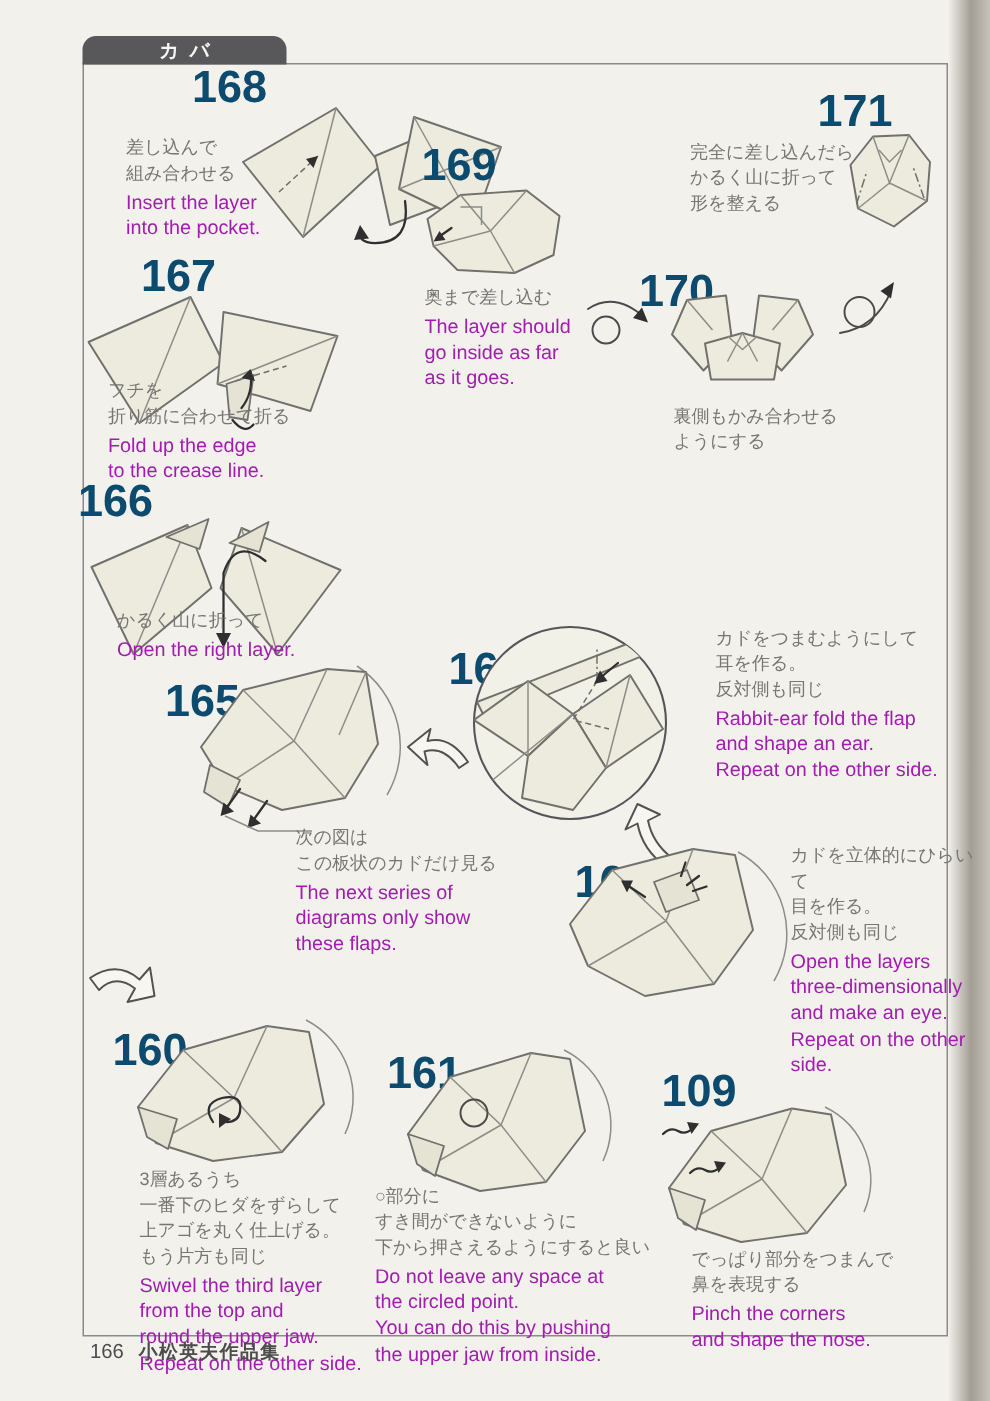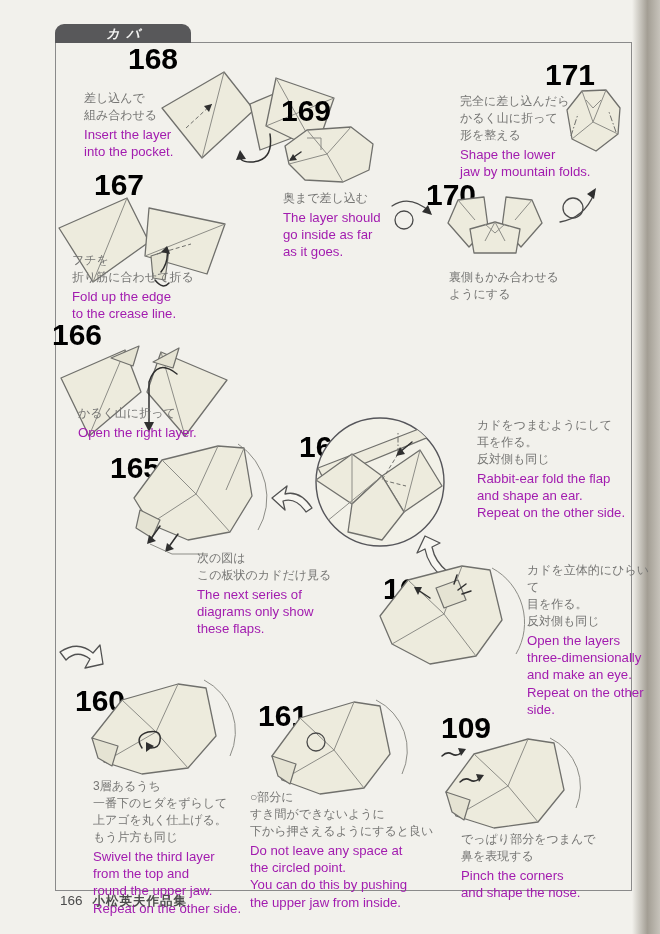--- a/index.html
+++ b/index.html
@@ -17,24 +17,23 @@
     border:1.5px solid #8a8a8a;background:transparent;
   }
   .tab{
     position:absolute;left:55px;top:24px;width:136px;height:19px;
     background:#58585a;border-radius:9px 9px 0 0;
     display:flex;align-items:center;justify-content:center;
   }
   .tab span{
     color:#f5f5f3;font-size:13px;font-weight:bold;letter-spacing:7px;
     padding-left:7px;
-    font-style:italic;
   }
   .num{
-    position:absolute;font-size:30px;font-weight:bold;color:#000000;
+    position:absolute;font-size:30px;font-weight:bold;color:#0c4a6e;
     letter-spacing:0px;line-height:1;
   }
   .cap{position:absolute;}
   .jp{
     white-space:pre-line;color:#767674;font-size:12px;line-height:1.42;
   }
   .en{
     white-space:pre-line;color:#a21caf;font-size:13.2px;line-height:1.3;margin-top:2px;
   }
   svg.diag{position:absolute;overflow:visible;}
@@ -165,22 +164,20 @@
   <line class="inner" x1="11" y1="53" x2="32" y2="36"></line>
   <line class="inner" x1="57" y1="48" x2="32" y2="36"></line>
   <path class="dashdot" d="M10,50 L17,28"></path>
   <path class="dashdot" d="M55,46 L48,26"></path>
   <polyline class="inner" points="25,14 32,22 40,14"></polyline>
 </svg>
 <div class="cap" style="left:460px;top:93px">
   <div class="jp">完全に差し込んだら
 かるく山に折って
 形を整える</div>
-  <div class="en">Shape the lower
-jaw by mountain folds.</div>
 </div>
 
 <svg class="diag" style="left:556px;top:182px" width="46" height="44" viewBox="0 0 46 44">
   <circle class="sym" cx="17" cy="26" r="10"></circle>
   <path class="sym" d="M4,40 Q28,36 38,12"></path>
   <polygon class="arrh" points="40,6 31,12 38,17"></polygon>
 </svg>
 
 <div class="num" style="left:299px;top:432px">164</div>
 <svg class="diag" style="left:312px;top:414px" width="136" height="136" viewBox="0 0 136 136">

